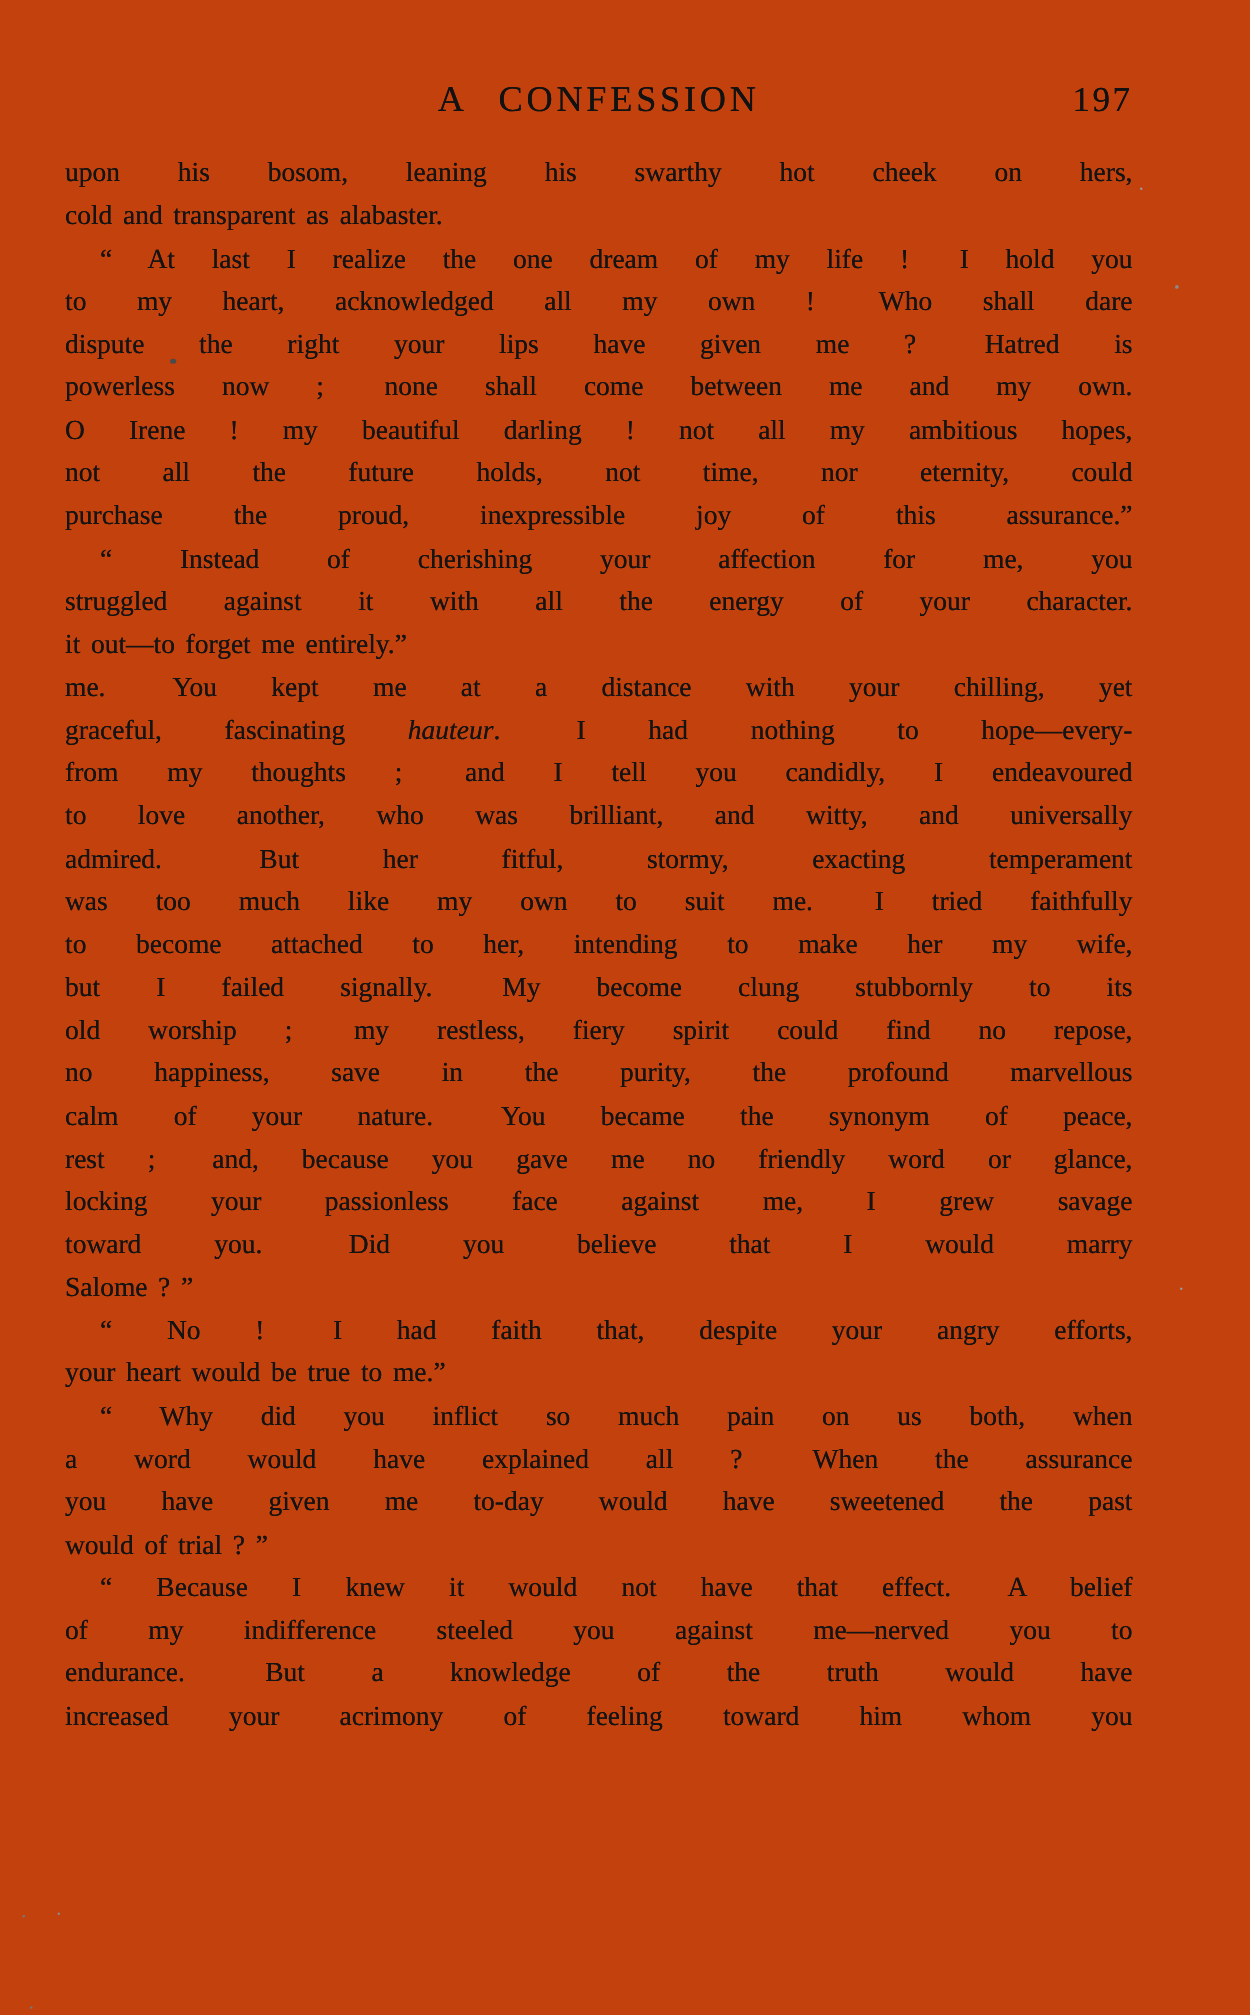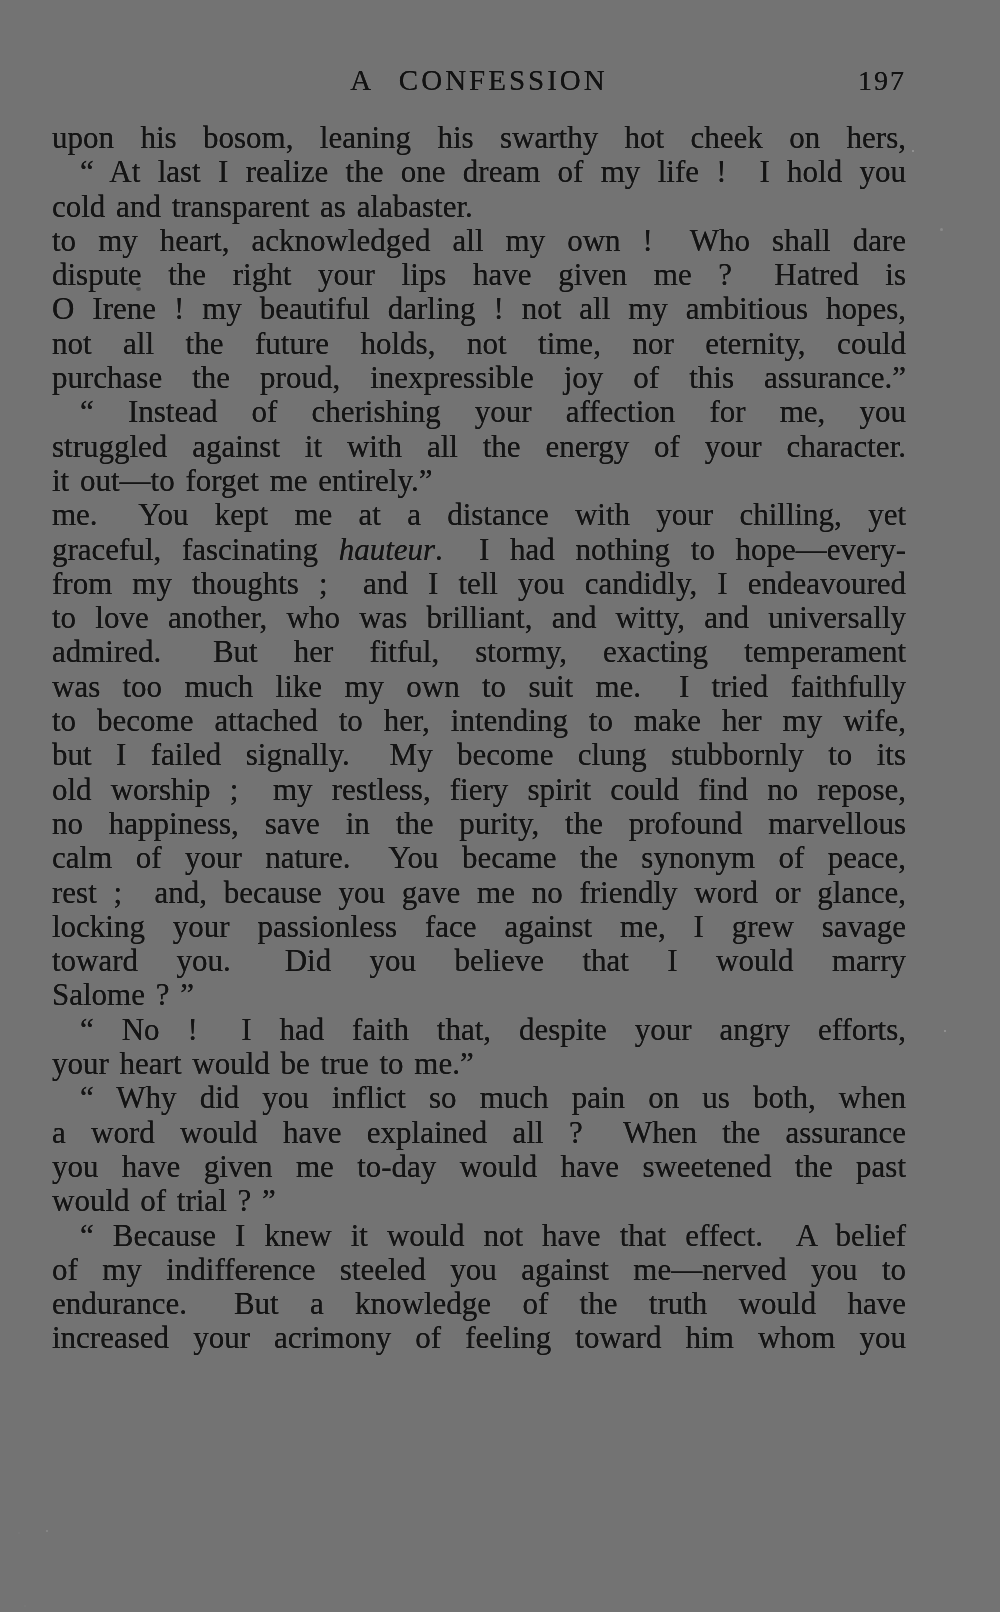--- a/index.html
+++ b/index.html
@@ -4,21 +4,21 @@
 <style>
   html, body {
     margin: 0;
     padding: 0;
     background: #ffffff;
   }
   .page {
     position: relative;
     width: 1000px;
     height: 1612px;
-    background: #737373;
+    background: #c2410c;
     overflow: hidden;
     font-family: "Liberation Serif", "DejaVu Serif", serif;
     color: #141414;
   }
   .page-header {
     position: absolute;
     top: 64px;
     left: 52px;
     width: 854px;
     height: 36px;
@@ -39,21 +39,21 @@
     font-size: 28px;
     letter-spacing: 2px;
     color: #121212;
     text-shadow: 0 0 0.5px currentColor;
   }
   .page-body {
     position: absolute;
     top: 121px;
     left: 52px;
     width: 854px;
-    font-size: 31px;
+    font-size: 22px;
     line-height: 34.3px;
     text-shadow: 0 0 0.45px currentColor;
   }
   .line {
     text-align: justify;
     text-align-last: justify;
     white-space: normal;
   }
   .line.short {
     text-align-last: left;
@@ -81,24 +81,25 @@
 <body>
 
 <div class="page">
   <div class="page-header">
     <div class="page-title">A CONFESSION</div>
     <div class="page-number">197</div>
   </div>
 
   <div class="page-body">
       <div class="line"><span>upon his bosom, leaning his swarthy hot cheek on hers,</span></div>
+      <div class="line short"><span>cold and transparent as alabaster.</span></div>
       <div class="line indent"><span>“ At last I realize the one dream of my life !  I hold you</span></div>
-      <div class="line short"><span>cold and transparent as alabaster.</span></div>
       <div class="line"><span>to my heart, acknowledged all my own !  Who shall dare</span></div>
       <div class="line"><span>dispute the right your lips have given me ?  Hatred is</span></div>
+      <div class="line"><span>powerless now ;  none shall come between me and my own.</span></div>
       <div class="line"><span>O Irene ! my beautiful darling ! not all my ambitious hopes,</span></div>
       <div class="line"><span>not all the future holds, not time, nor eternity, could</span></div>
       <div class="line"><span>purchase the proud, inexpressible joy of this assurance.”</span></div>
       <div class="line indent"><span>“ Instead of cherishing your affection for me, you</span></div>
       <div class="line"><span>struggled against it with all the energy of your character.</span></div>
       <div class="line short"><span>it out—to forget me entirely.”</span></div>
       <div class="line"><span>me.  You kept me at a distance with your chilling, yet</span></div>
       <div class="line"><span>graceful, fascinating </span><i>hauteur</i><span>.  I had nothing to hope—every-</span></div>
       <div class="line"><span>from my thoughts ;  and I tell you candidly, I endeavoured</span></div>
       <div class="line"><span>to love another, who was brilliant, and witty, and universally</span></div>

